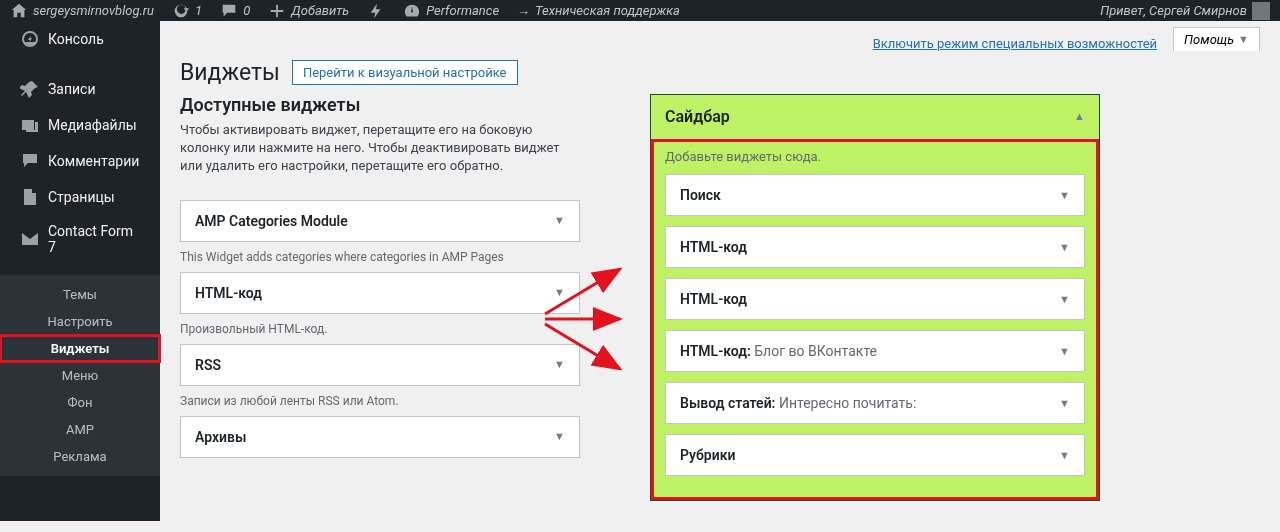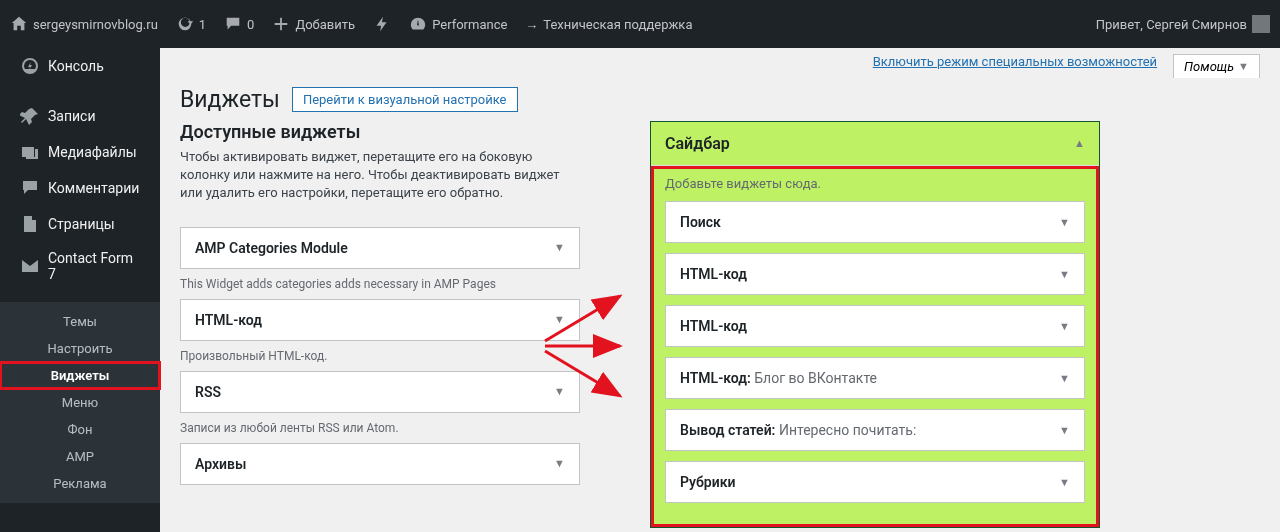--- a/index.html
+++ b/index.html
@@ -1,19 +1,19 @@
 <!DOCTYPE html>
 <html><head>
 <meta charset="utf-8">
 <style>
 * { margin: 0; padding: 0; box-sizing: border-box; font-family: -apple-system, BlinkMacSystemFont, "Segoe UI", Roboto, sans-serif; }
 body { background: #f0f0f1; width: 1280px; height: 532px; overflow: hidden; font-size: 13px; }
 
 
-.admin-bar { background: #1d2327; height: 48px; display: flex; align-items: center; color: #c3c4c7; padding: 0 10px; }
+.admin-bar { background: #1d2327; height: 21px; display: flex; align-items: center; color: #c3c4c7; padding: 0 10px; font-style: italic; }
 .admin-bar-left { display: flex; align-items: center; gap: 18px; flex: 1; }
 .admin-bar-item { display: flex; align-items: center; gap: 5px; cursor: pointer; font-size: 13px; }
 .admin-bar-item svg { fill: #a7aaad; }
 .admin-bar-right { display: flex; align-items: center; gap: 8px; }
 .avatar { width: 18px; height: 18px; background: #72777c; }
 
 
 .layout { display: flex; height: calc(100% - 32px); }
 .sidebar { width: 160px; background: #1d2327; color: #fff; flex-shrink: 0; }
 .menu-item { display: flex; align-items: center; padding: 8px 20px; gap: 8px; color: #f0f0f1; font-size: 14px; cursor: pointer; }
@@ -21,21 +21,21 @@
 .menu-item.current .arrow-right { margin-left: auto; }
 .menu-item svg { fill: rgba(240,246,252,.6); width: 20px; height: 20px; flex-shrink: 0; }
 .menu-item.current svg { fill: #fff; }
 .submenu { background: #2c3338; padding: 6px 0; }
 .submenu-item { padding: 6px 12px; color: rgba(240,246,252,.7); font-size: 13px; cursor: pointer; text-align: center; }
 .submenu-item.current { color: #fff; font-weight: 600; }
 .submenu-item.highlighted { outline: 3px solid #e3121f; outline-offset: -2px; }
 
 
 .main { flex: 1; padding: 0; overflow: auto; position: relative; }
-.screen-meta { text-align: right; padding: 6px 20px 0 0; display: flex; justify-content: flex-end; gap: 16px; align-items: flex-start; }
+.screen-meta { text-align: right; padding: 6px 20px 0 0; display: flex; justify-content: flex-end; gap: 16px; align-items: flex-end; }
 .accessibility { color: #2271b1; text-decoration: underline; cursor: pointer; font-size: 13px; }
 .help-tab { background: #fff; border: 1px solid #c3c4c7; border-bottom: none; padding: 4px 10px; font-size: 13px; cursor: pointer; display: inline-flex; align-items: center; gap: 4px; font-style: italic; }
 
 .heading-row { display: flex; align-items: center; gap: 12px; padding: 8px 20px; }
 .heading-row h1 { font-size: 23px; font-weight: 400; color: #1d2327; }
 .page-action { border: 1px solid #2271b1; color: #2271b1; background: #fff; padding: 4px 10px; font-size: 13px; cursor: pointer; }
 
 .widgets-wrap { display: flex; gap: 20px; padding: 0 20px 20px 20px; position: relative; }
 .col-left { flex: 0 0 400px; }
 .col-right { flex: 0 0 450px; margin-left: 50px; }
@@ -184,21 +184,21 @@
     <div class="widgets-wrap">
       <div class="col-left">
         <div class="subheading">Доступные виджеты</div>
         <div class="widgets-desc">Чтобы активировать виджет, перетащите его на боковую колонку или нажмите на него. Чтобы деактивировать виджет или удалить его настройки, перетащите его обратно.</div>
 
         <div id="available-list">
             <div class="widget-box">
               <span class="widget-box-title">AMP Categories Module</span>
               <span class="caret">▼</span>
             </div>
-            <div class="widget-desc">This Widget adds categories adds necessary in AMP Pages</div>
+            <div class="widget-desc">This Widget adds categories where categories in AMP Pages</div>
             <div class="widget-box">
               <span class="widget-box-title">HTML-код</span>
               <span class="caret">▼</span>
             </div>
             <div class="widget-desc">Произвольный HTML-код.</div>
             <div class="widget-box">
               <span class="widget-box-title">RSS</span>
               <span class="caret">▼</span>
             </div>
             <div class="widget-desc">Записи из любой ленты RSS или Atom.</div>

